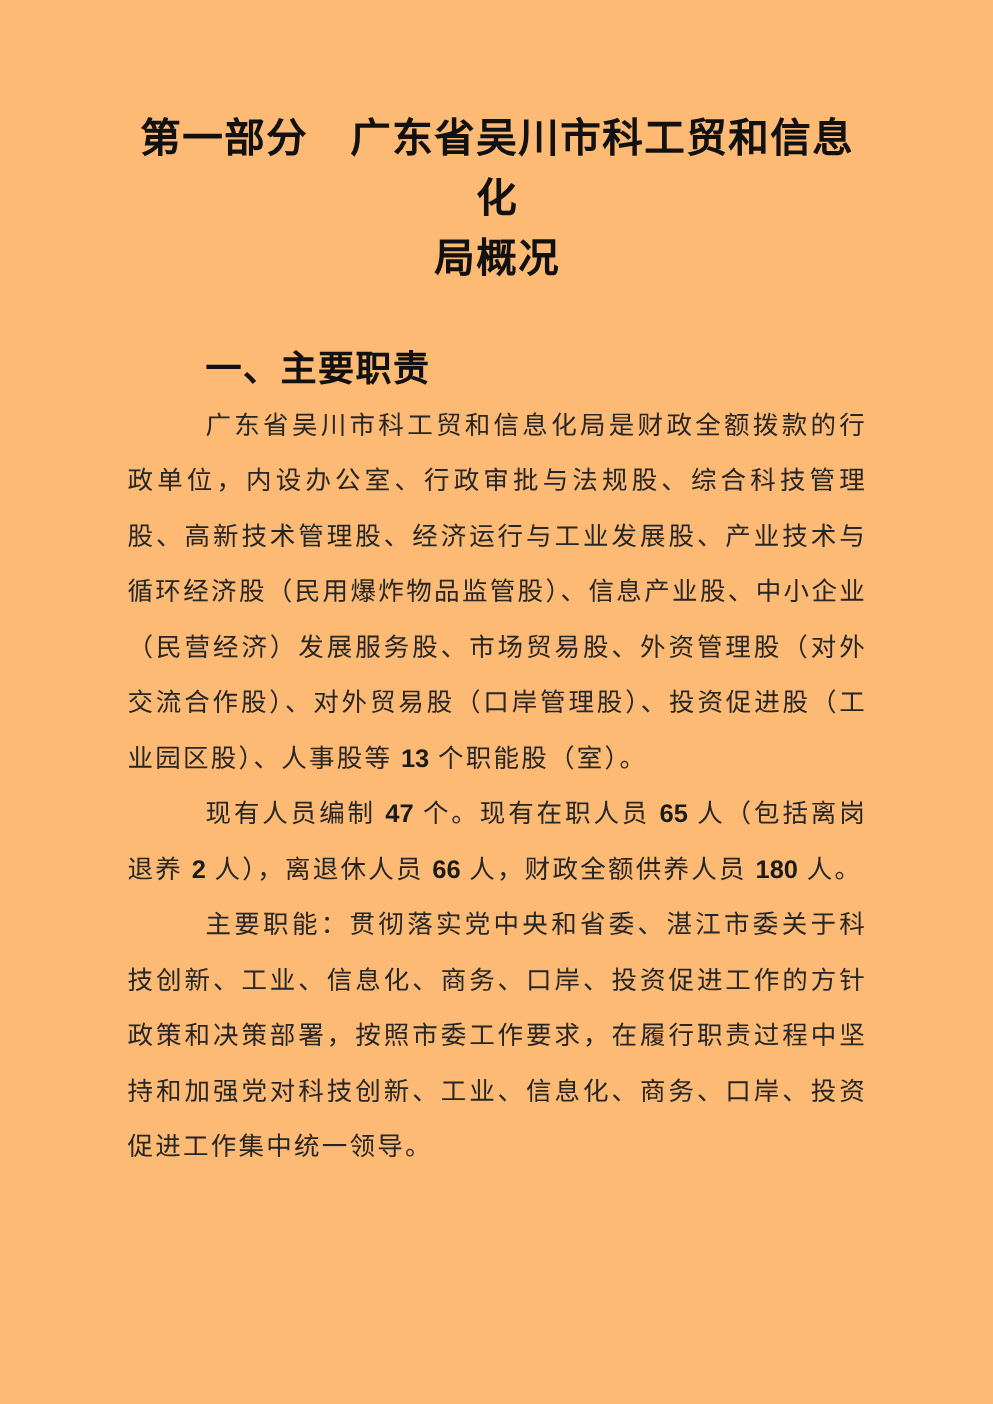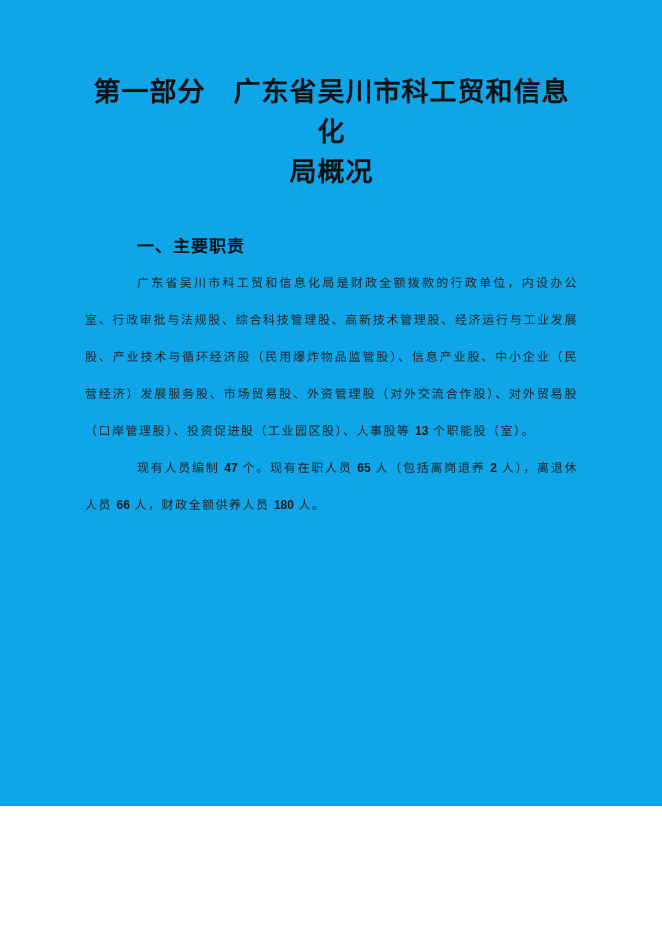--- a/index.html
+++ b/index.html
@@ -4,23 +4,23 @@
 <style>
   * { margin: 0; padding: 0; box-sizing: border-box; }
 
   html, body {
     background: #ffffff;
   }
 
   .page {
     position: relative;
     width: 662px;
-    height: 806px;
+    height: 936px;
     margin: 0 auto;
-    background: #0ea5e9;
+    background: #fdba74;
     overflow: hidden;
     font-family: "Liberation Serif", "DejaVu Serif", serif;
     color: #262626;
   }
 
   .content {
     padding: 72px 84px 0 85px;
   }
 
   .doc-title {
@@ -30,30 +30,30 @@
     line-height: 40px;
     letter-spacing: 1px;
     text-align: center;
     color: #111111;
     margin-bottom: 36px;
   }
 
   .sec-heading {
     font-family: "Liberation Sans", "DejaVu Sans", sans-serif;
     font-weight: bold;
-    font-size: 17px;
+    font-size: 24px;
     line-height: 37px;
     letter-spacing: 1px;
     color: #111111;
     padding-left: 52px;
     margin-top: 4px;
   }
 
   .para {
-    font-size: 12px;
+    font-size: 17px;
     line-height: 37px;
     letter-spacing: 1.5px;
     text-align: justify;
     text-justify: inter-character;
     text-indent: 52px;
     color: #262626;
   }
 
   .num-bold {
     font-family: "Liberation Sans", "DejaVu Sans", sans-serif;
@@ -70,16 +70,17 @@
 
     <h1 class="doc-title">
       <span>第一部分　广东省吴川市科工贸和信息化</span><br>
       <span>局概况</span>
     </h1>
 
     <div id="sections">
         <h2 class="sec-heading">一、主要职责</h2>
         <p class="para"><span>广东省吴川市科工贸和信息化局是财政全额拨款的行政单位，内设办公室、行政审批与法规股、综合科技管理股、高新技术管理股、经济运行与工业发展股、产业技术与循环经济股（民用爆炸物品监管股）、信息产业股、中小企业（民营经济）发展服务股、市场贸易股、外资管理股（对外交流合作股）、对外贸易股（口岸管理股）、投资促进股（工业园区股）、人事股等 </span><span class="num-bold">13</span><span> 个职能股（室）。</span></p>
         <p class="para"><span>现有人员编制 </span><span class="num-bold">47</span><span> 个。现有在职人员 </span><span class="num-bold">65</span><span> 人（包括离岗退养 </span><span class="num-bold">2</span><span> 人），离退休人员 </span><span class="num-bold">66</span><span> 人，财政全额供养人员 </span><span class="num-bold">180</span><span> 人。</span></p>
+        <p class="para"><span>主要职能：贯彻落实党中央和省委、湛江市委关于科技创新、工业、信息化、商务、口岸、投资促进工作的方针政策和决策部署，按照市委工作要求，在履行职责过程中坚持和加强党对科技创新、工业、信息化、商务、口岸、投资促进工作集中统一领导。</span></p>
       </div>
 
   </div>
 </div>
 
 </body></html>

